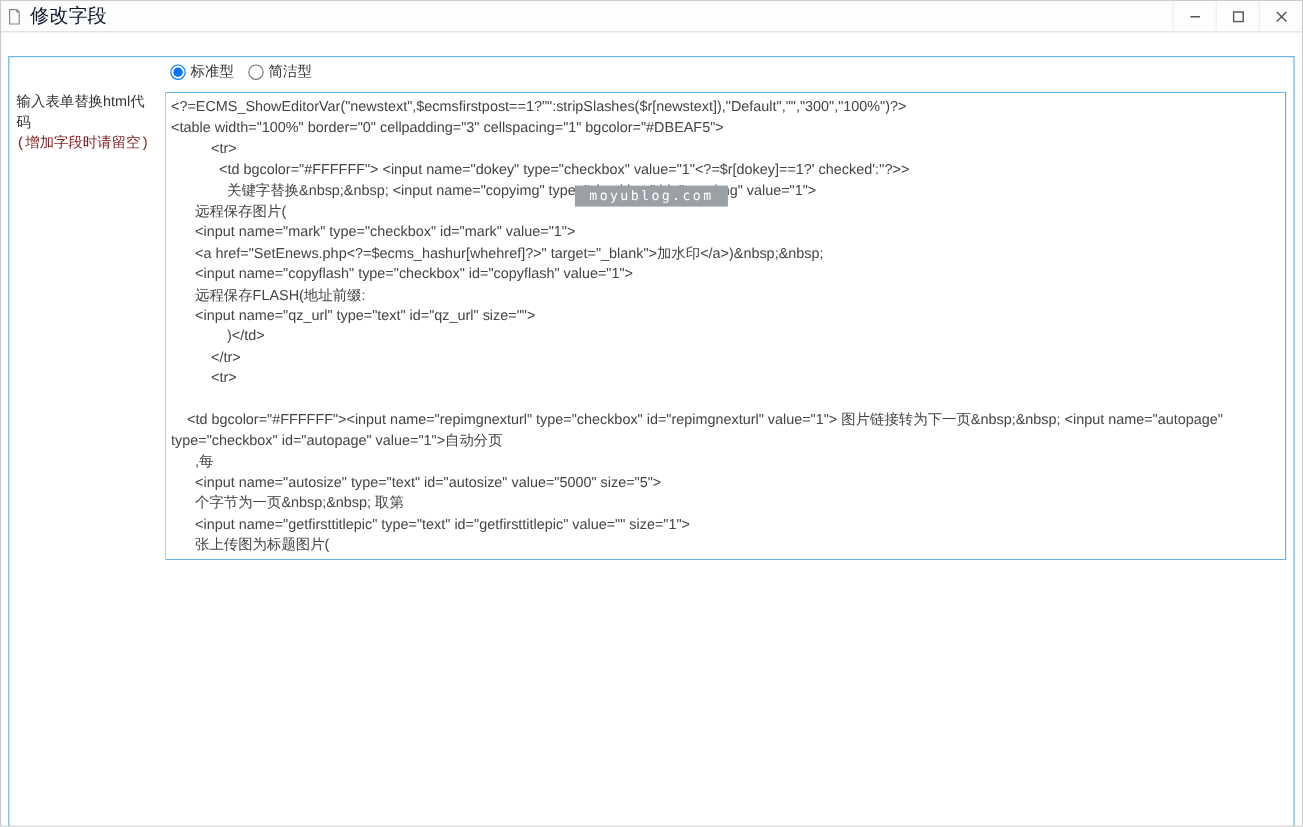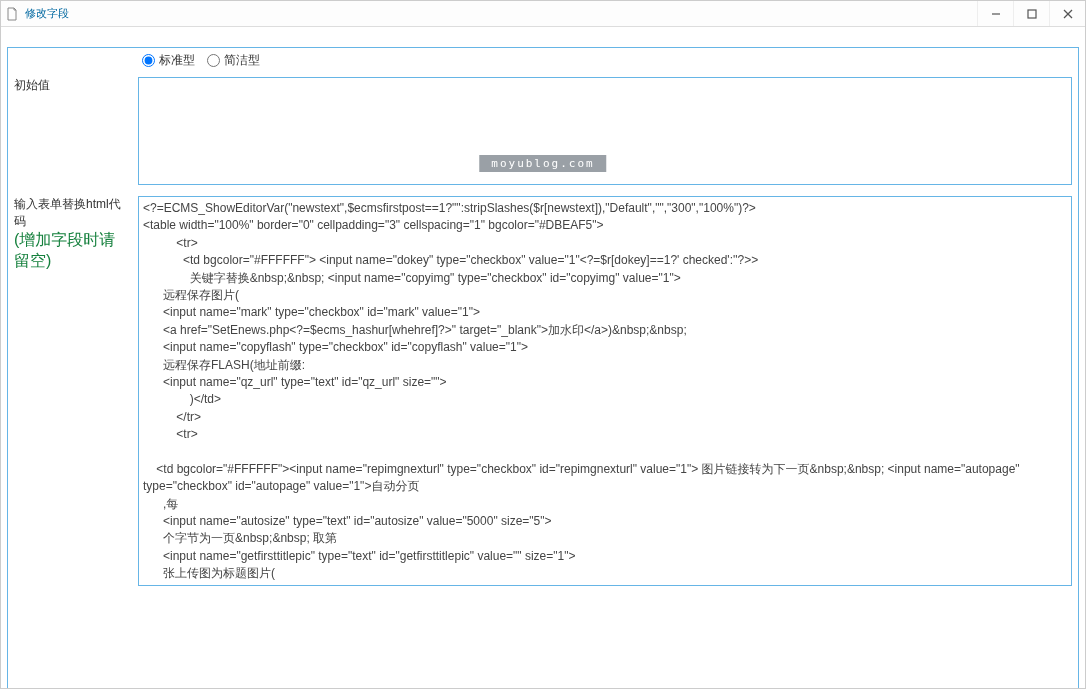--- a/index.html
+++ b/index.html
@@ -10,33 +10,33 @@
       color: #333;
       overflow: hidden;
     }
     .window { width: 1086px; height: 689px; border: 1px solid #ccc; display: flex; flex-direction: column; background: #fff; }
     .titlebar {
       height: 26px; background: #fdfdfd; border-bottom: 1px solid #ddd;
       display: flex; align-items: center; padding: 0 4px; position: relative;
     }
     .titlebar .doc-icon { width: 14px; height: 14px; margin-right: 6px; display: flex; align-items: center; justify-content: center; }
     .titlebar .doc-icon svg { width: 14px; height: 14px; }
-    .titlebar .title { color: #0369a1; font-size: 11px; }
+    .titlebar .title { color: #0f172a; font-size: 16px; }
     .win-controls { position: absolute; right: 0; top: 0; height: 100%; display: flex; }
     .win-btn {
       width: 36px; height: 100%; display: flex; align-items: center; justify-content: center;
       background: #fdfdfd; border-left: 1px solid #eee; cursor: pointer; color: #666;
     }
     .win-btn svg { width: 10px; height: 10px; }
     .content { flex: 1; overflow-y: auto; position: relative; }
     .frame-wrap { border: 1px solid #66b5e6; margin: 20px 6px; height: calc(100% - 8px); padding-bottom: 4px; }
     .form-table { width: 100%; border-collapse: collapse; }
     .form-table td { vertical-align: top; padding: 4px 6px; font-size: 12px; }
     .label-col { width: 124px; color: #333; padding-left: 10px; }
-    .sub-note { color: #15803d; font-size: 16px; }
+    .sub-note { color: #7f1d1d; font-size: 12px; font-family: Liberation Mono, monospace; }
     .radio-row { display: flex; align-items: center; gap: 12px; padding-left: 4px; }
     .radio-row label { display: flex; align-items: center; gap: 4px; cursor: pointer; }
     .radio-row input[type="radio"] { width: 13px; height: 13px; }
     textarea.big {
       width: 100%; border: 1px solid #66b5e6; padding: 3px 4px;
       font-family: "Microsoft YaHei", SimSun, Arial, sans-serif; font-size: 12px;
       resize: none; color: #444; line-height: 1.45; overflow-y: scroll;
       background: #fff;
     }
     .ta-initial { height: 108px; }
@@ -100,26 +100,20 @@
                 <span>标准型</span>
               </label>
               <label>
                 <input type="radio" name="ftype" style="">
                 <span>简洁型</span>
               </label>
             </div>
           </td>
         </tr>
 
-        <tr>
-          <td class="label-col">初始值</td>
-          <td>
-            <textarea class="big ta-initial" style=""></textarea>
-          </td>
-        </tr>
 
         <tr>
           <td class="label-col">
             <span>输入表单替换html代码</span><br>
             <span class="sub-note">(增加字段时请留空)</span>
           </td>
           <td>
             <textarea class="big ta-input-replace" style="">&lt;?=ECMS_ShowEditorVar("newstext",$ecmsfirstpost==1?"":stripSlashes($r[newstext]),"Default","","300","100%")?&gt;
 &lt;table width="100%" border="0" cellpadding="3" cellspacing="1" bgcolor="#DBEAF5"&gt;
           &lt;tr&gt;

